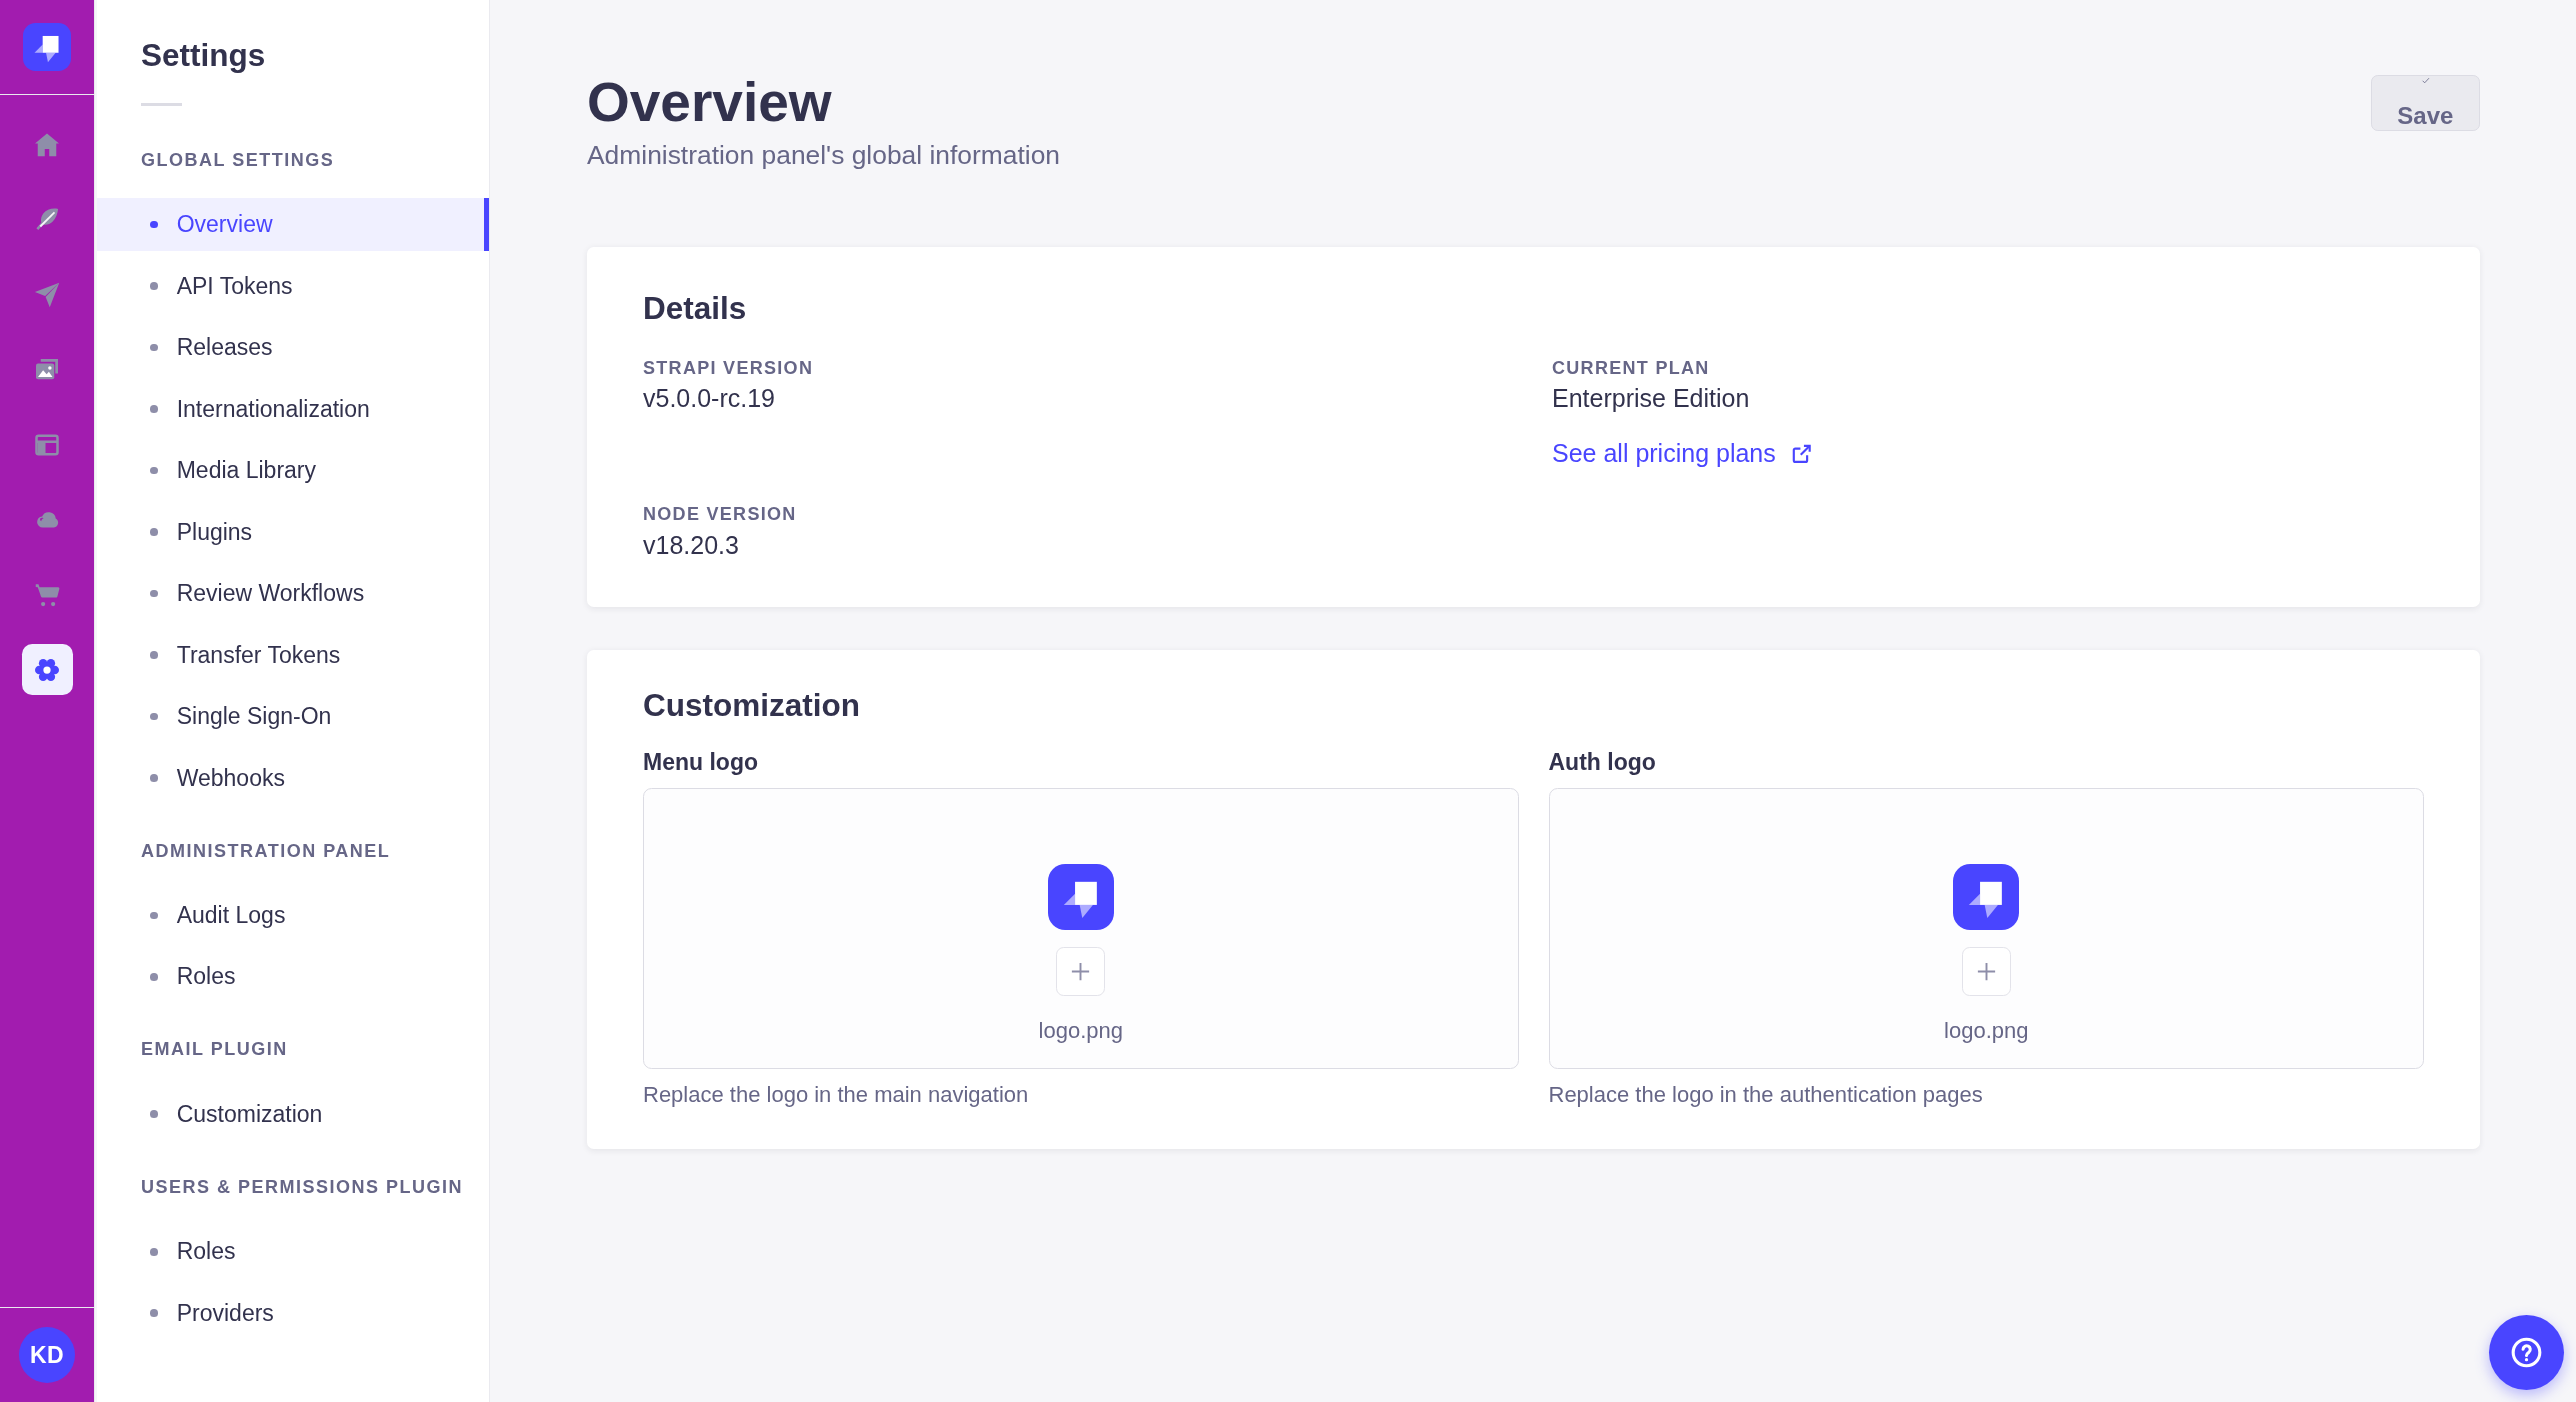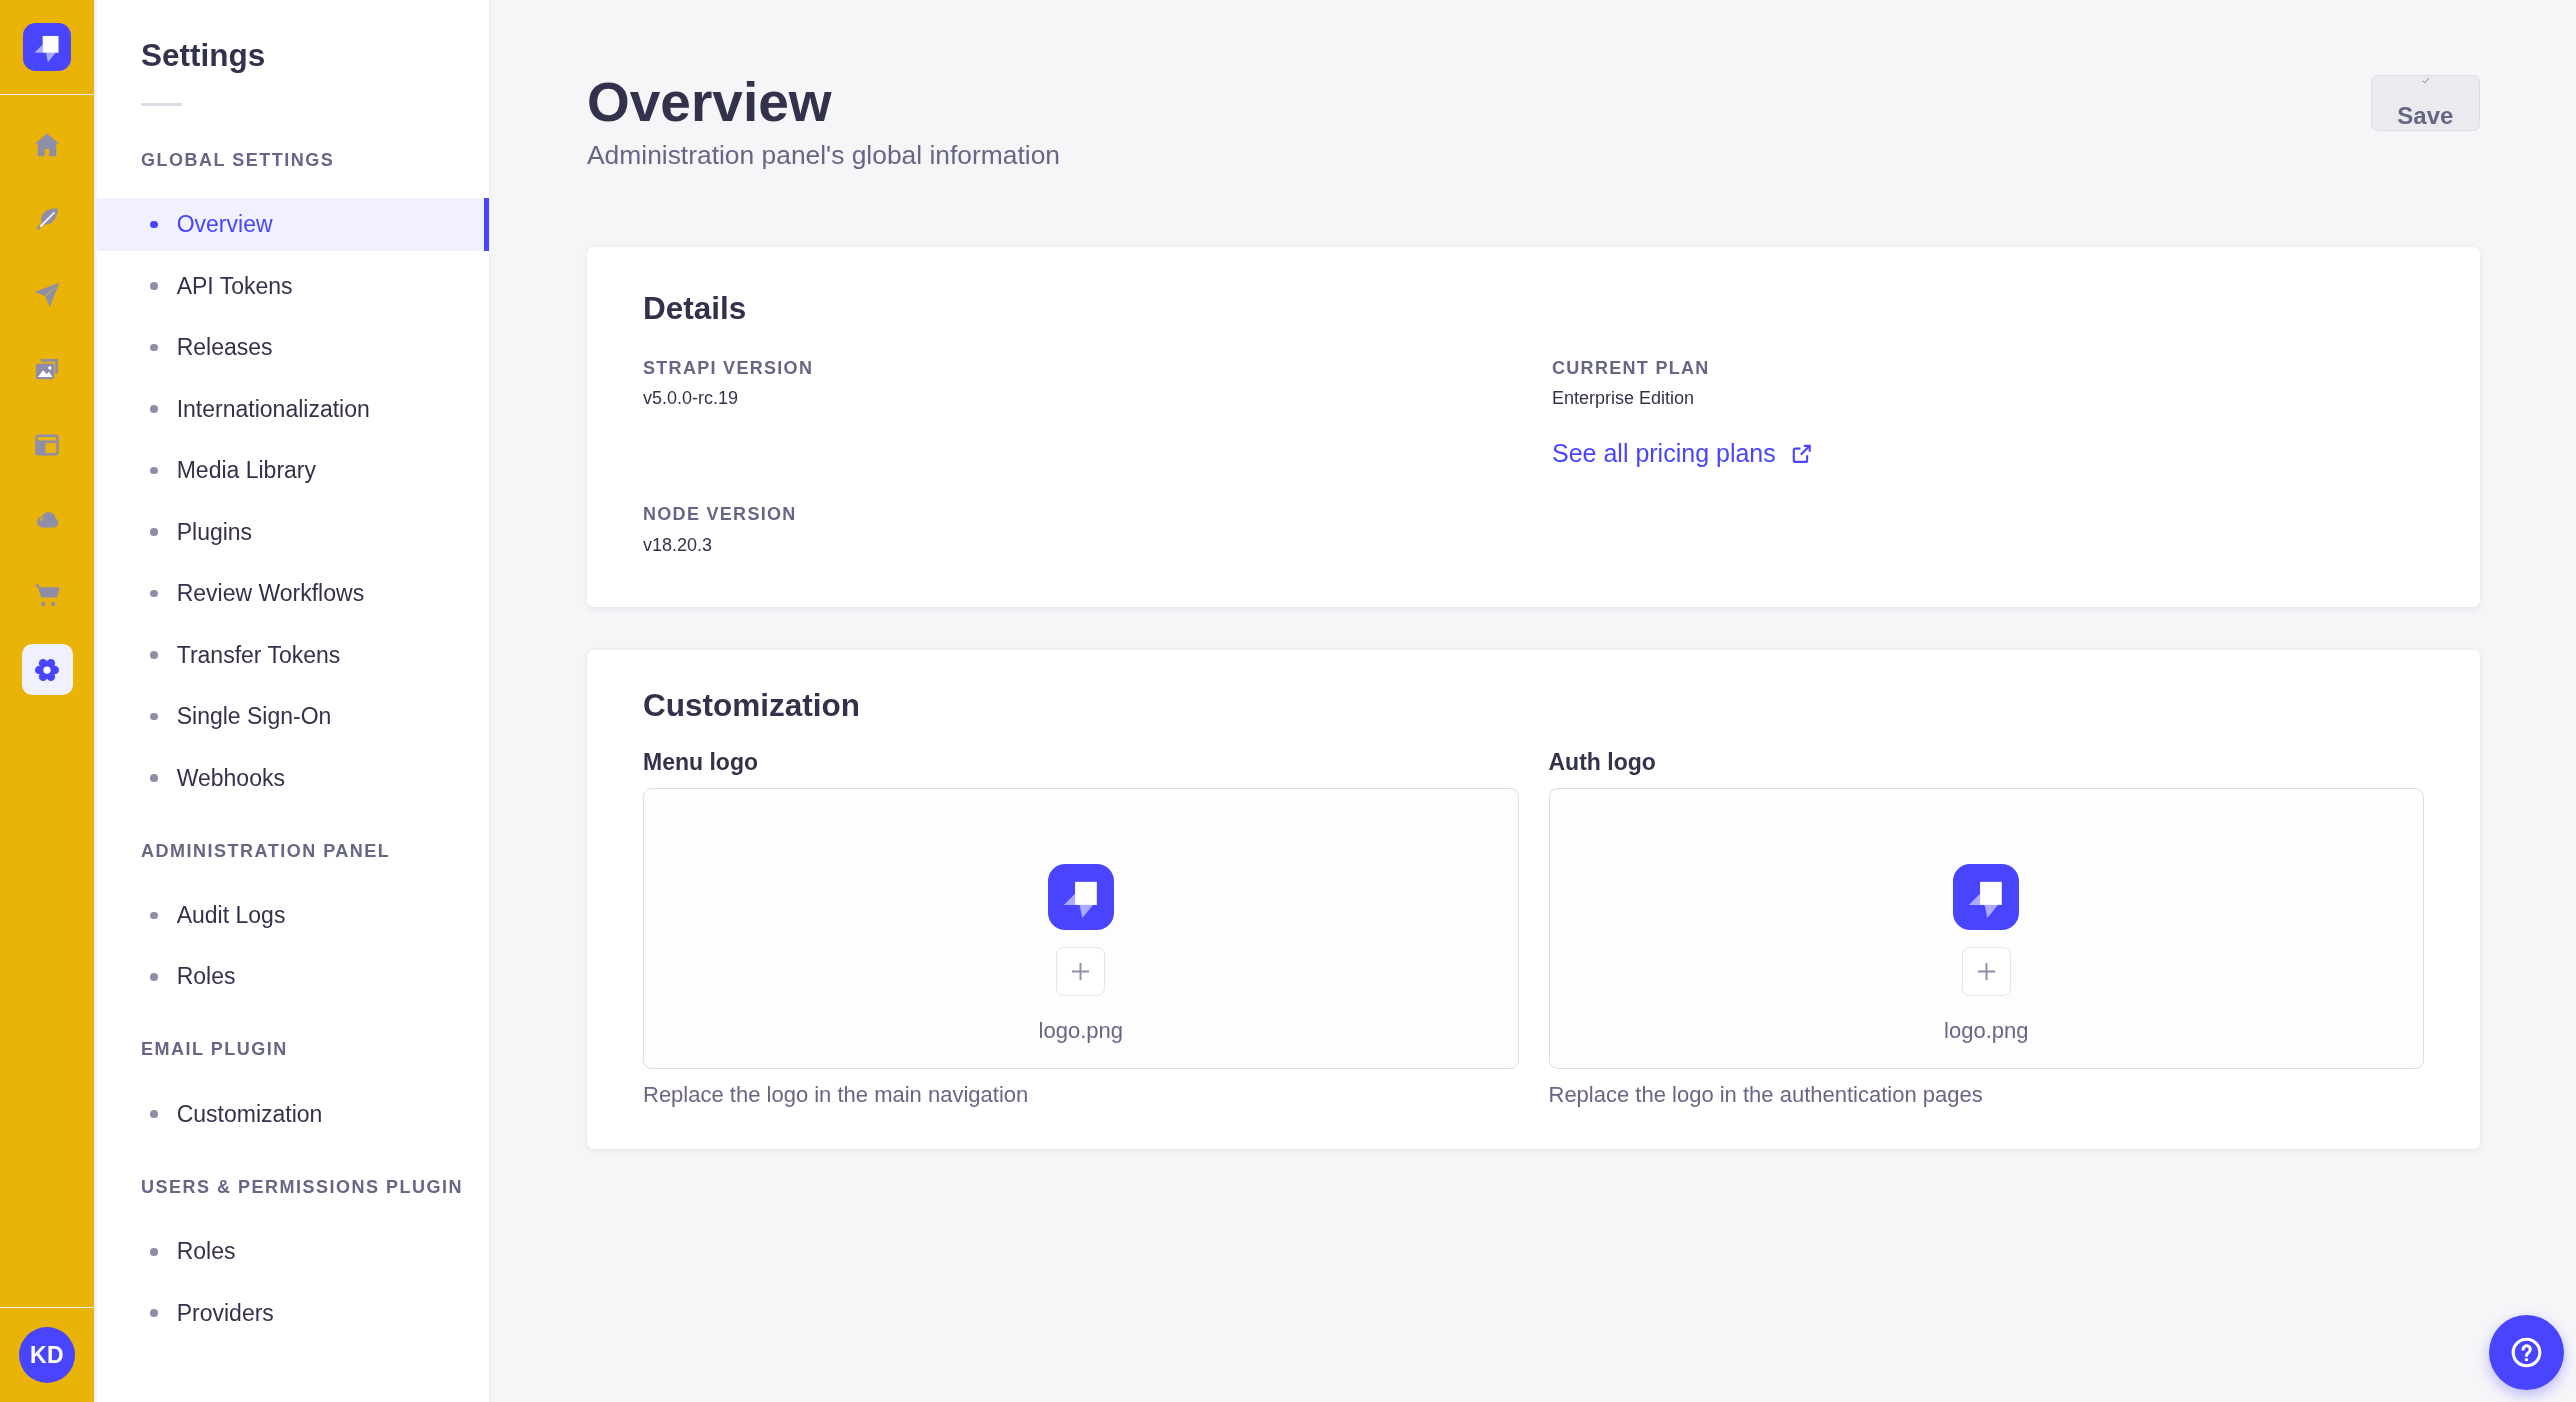--- a/index.html
+++ b/index.html
@@ -6,21 +6,21 @@
   html,body { margin:0; padding:0; }
   body {
     width:2576px; height:1402px; position:relative; overflow:hidden;
     background:#F6F6F9; color:#32324D;
     font-family:"Liberation Sans", sans-serif;
   }
 
   
   .rail {
     position:absolute; left:0; top:0; width:95px; height:100%;
-    background:#eab308; border-right:1.7px solid #EAEAEF;
+    background:#a21caf; border-right:1.7px solid #EAEAEF;
     display:flex; flex-direction:column; align-items:center;
   }
   .rail-top {
     width:100%; height:95px; flex:none;
     display:flex; align-items:center; justify-content:center;
     border-bottom:1.7px solid #EAEAEF;
   }
   .logo-btn { width:48px; height:48px; cursor:pointer; }
   .logo-btn svg { width:48px; height:48px; display:block; }
   .rail-icons { display:flex; flex-direction:column; align-items:center; gap:24px; margin-top:24px; }
@@ -84,21 +84,21 @@
     box-shadow:0 1.7px 6.8px rgba(33,33,52,.08);
   }
   .card-title { font-size:31.5px; line-height:36px; font-weight:600; color:#32324D; }
 
   .details-card { margin-top:75px; padding:43px 56px 46px; }
   .details-grid { display:grid; grid-template-columns:1fr 1fr; column-gap:37px; row-gap:34px; margin-top:31px; }
   .field-label {
     font-size:18px; line-height:22px; font-weight:700; letter-spacing:1.3px;
     color:#666687; text-transform:uppercase;
   }
-  .field-value { margin-top:3.4px; font-size:18px; line-height:32px; color:#32324D; }
+  .field-value { margin-top:3.4px; font-size:25px; line-height:32px; color:#32324D; }
   .pricing-link {
     display:inline-flex; align-items:center; gap:13.6px; margin-top:24px;
     color:#4945FF; font-size:25px; line-height:31px; text-decoration:none; cursor:pointer;
   }
   .pricing-link svg { width:25.6px; height:25.6px; display:block; }
 
   .custom-card { margin-top:43px; padding:37px 56px 41px; }
   .card-sub { margin-top:5.1px; font-size:23px; line-height:29px; color:#666687; }
   .uploads { display:grid; grid-template-columns:1fr 1fr; column-gap:30px; margin-top:25.6px; }
   .upload-label { font-size:23px; line-height:29px; font-weight:600; color:#32324D; }

